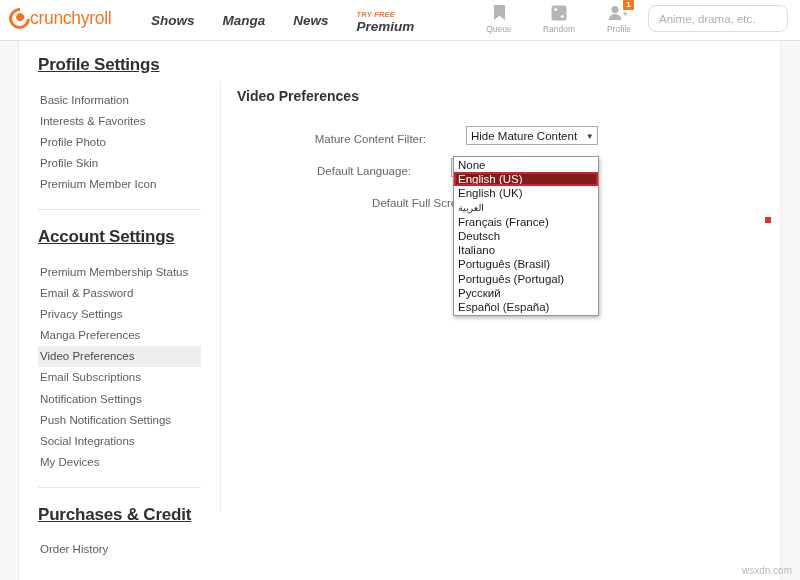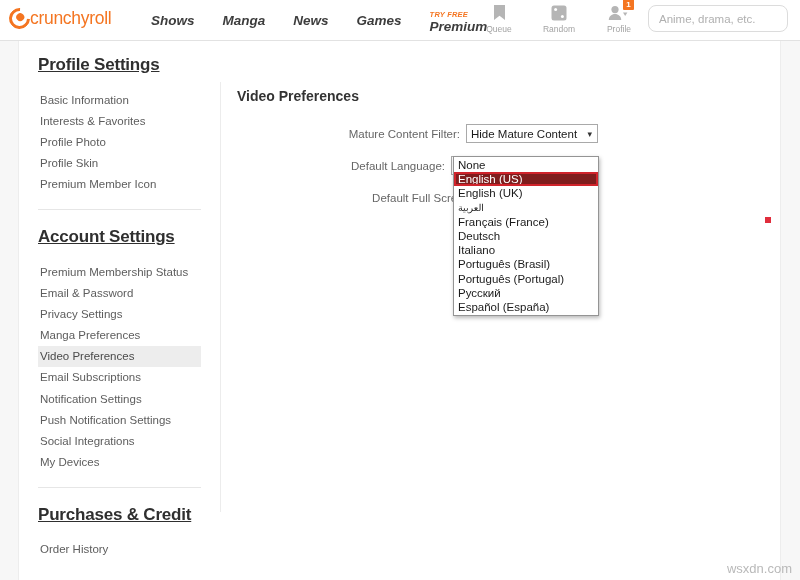--- a/index.html
+++ b/index.html
@@ -186,25 +186,26 @@
     width: 400px;
   }
   .main-title {
     font-size: 14px;
     font-weight: bold;
     color: #333;
     margin-bottom: 18px;
   }
   .form-row {
     display: flex;
-    align-items: center;
+    align-items: flex-end;
     justify-content: flex-end;
     height: 23px;
     margin-bottom: 9px;
     width: 361px;
+    gap: 34px;
   }
   .form-label {
     font-size: 11.5px;
     color: #666;
     text-align: right;
     padding-right: 6px;
     white-space: nowrap;
   }
   .sel {
     width: 132px;
@@ -262,41 +263,40 @@
 
   .red-dot {
     position: absolute;
     left: 765px; top: 217px;
     width: 6px; height: 6px;
     background: #e02d3c;
   }
   .watermark {
     position: absolute;
     right: 8px; bottom: 4px;
-    font-size: 13px;
+    font-size: 10px;
     color: #b9b9b9;
   }
 </style>
 </head>
 <body>
 
 <div id="page">
 
   <div class="header">
 
     <div class="logo">
       <span class="logo-mark"></span>
       <span class="logo-text">crunchyroll</span>
     </div>
 
     <div class="nav">
       <div class="nav-item">Shows</div>
       <div class="nav-item">Manga</div>
       <div class="nav-item">News</div>
-      <div class="nav-item">Games</div>
       <div class="nav-item premium">
         <span class="try-free">TRY FREE</span>
         <span>Premium</span>
       </div>
     </div>
 
     <div class="header-icons">
 
       <div class="hicon">
         <span class="glyph">

